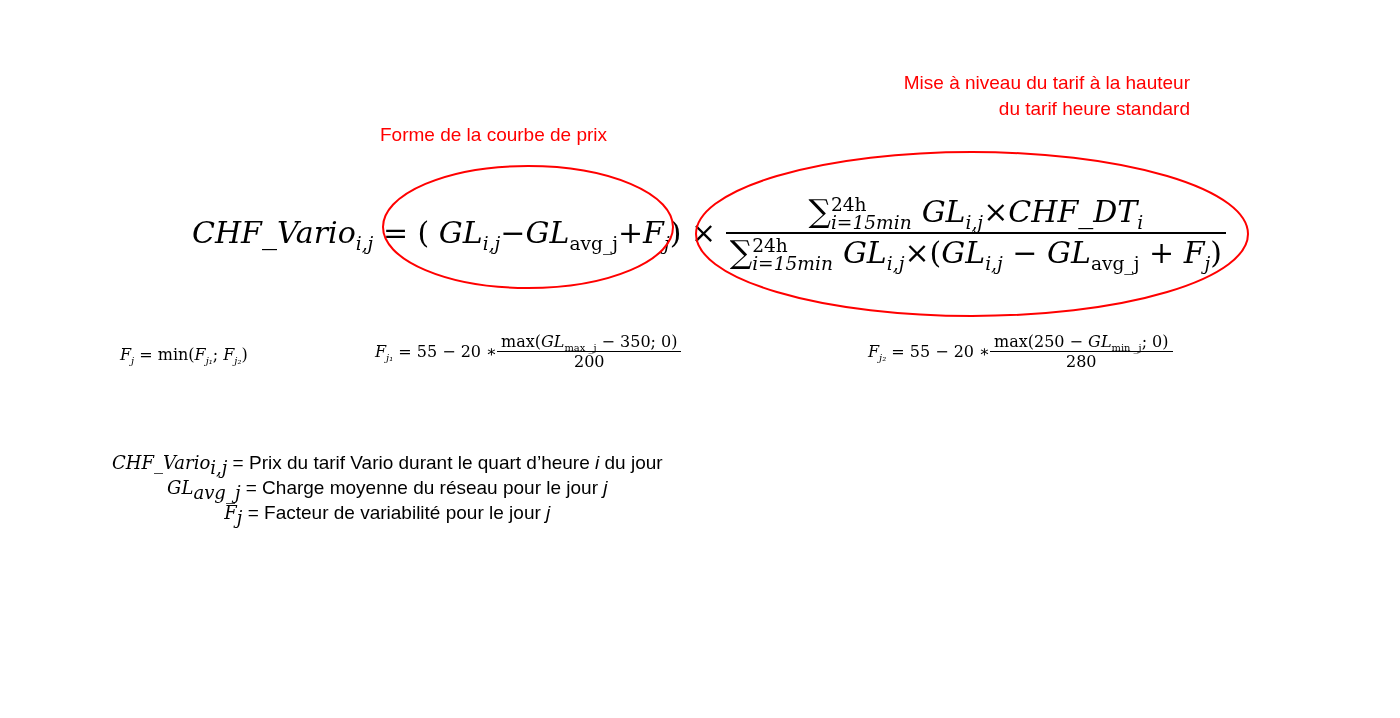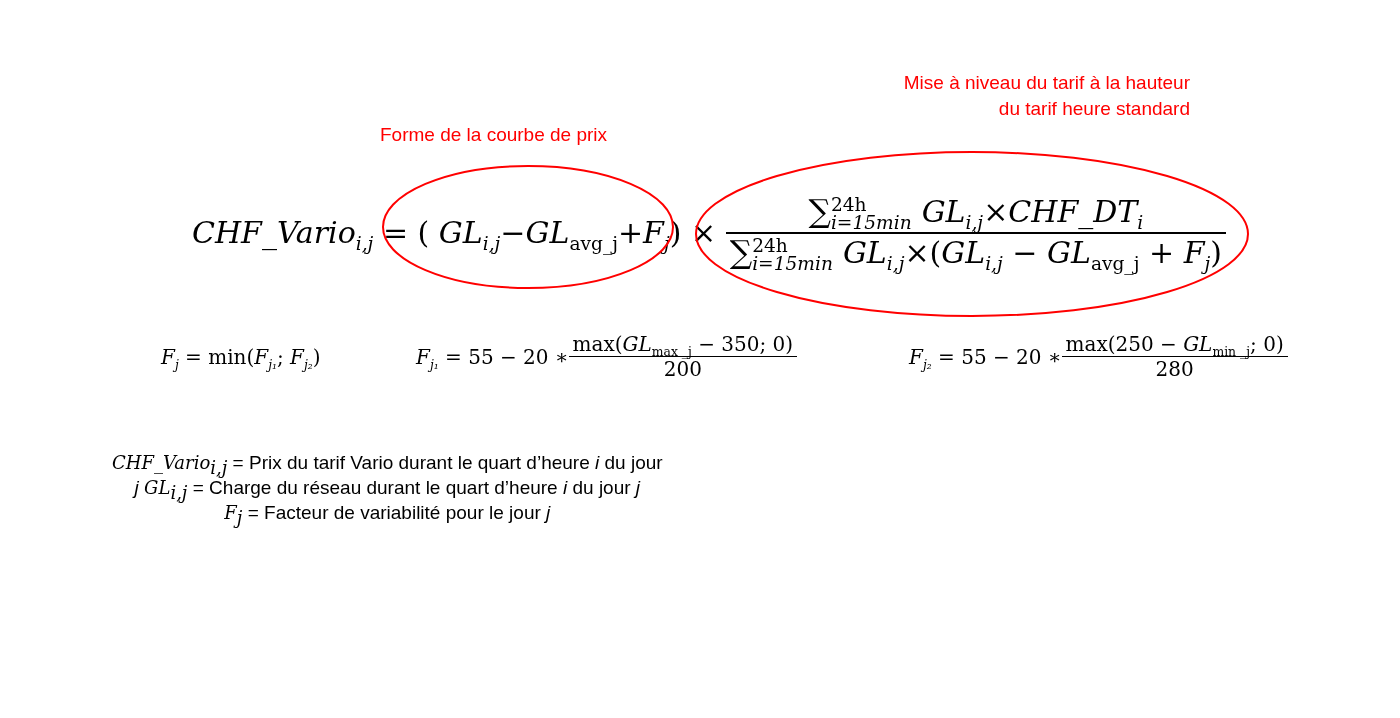--- a/index.html
+++ b/index.html
@@ -8,21 +8,21 @@
   .sans { font-family: "Liberation Sans", sans-serif; text-align: center; }
   .red { color: #ff0000; }
   .abs { position: absolute; white-space: nowrap; }
   .it { font-style: italic; }
   sub, sup { font-size: 0.62em; line-height: 0; }
   .annot { font-size: 19px; text-align: center; line-height: 26px; }
   .main-eq { font-size: 30px; font-style: italic; }
   .frac { display: inline-block; vertical-align: middle; text-align: center; }
   .frac .num, .frac .den { display: block; padding: 0 4px; }
   .frac .den { border-top: 2px solid #000; }
-  .small-eq { font-size: 20px; margin-left: 41px; }
+  .small-eq { font-size: 16px; }
   .small-eq .frac .den { border-top: 1.5px solid #000; }
   .legend-line { font-size: 19px; line-height: 25px; }
   .legend-line .m { font-family: "DejaVu Serif", serif; font-style: italic; font-size: 18px; }
   .rm { font-style: normal; }
   .sumsym { font-style: normal; font-size: 1.05em; }
   .limits { display: inline-block; vertical-align: middle; line-height: 0.95; font-size: 0.62em; font-style: normal; text-align: left; margin-right: 10px; }
   .limits span { display: block; }
   svg.overlay { position: absolute; left: 0; top: 0; pointer-events: none; }
 </style>
 </head>
@@ -76,18 +76,18 @@
     <span class="num"><span>max(250  −  </span><span class="it">GL</span><sub>min _j</sub><span>; 0)</span></span>
     <span class="den">280</span>
   </span>
 </div>
 
 <div class="abs sans" style="left:112px; top:450px;">
   <div class="legend-line">
     <span class="m">CHF_Vario</span><sub class="m">i,j</sub><span> = Prix du tarif Vario durant le quart d’heure </span><span class="it">i</span><span> du jour</span>
   </div>
   <div class="legend-line">
-    <span class="it">j </span><span class="m">GL</span><sub class="m">i,j</sub><span> = Charge du réseau durant le quart d’heure </span><span class="it">i</span><span> du jour </span><span class="it">j</span>
+    <span class="m">GL</span><sub class="m rm">avg_j</sub><span> = Charge moyenne du réseau pour le jour </span><span class="it">j</span>
   </div>
   <div class="legend-line">
     <span class="m">F</span><sub class="m">j</sub><span> = Facteur de variabilité pour le jour </span><span class="it">j</span>
   </div>
 </div>
 
 </body></html>

